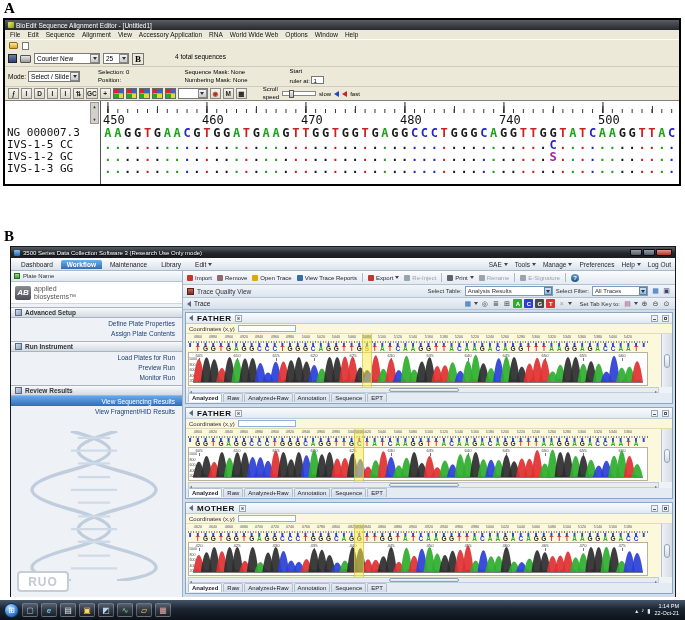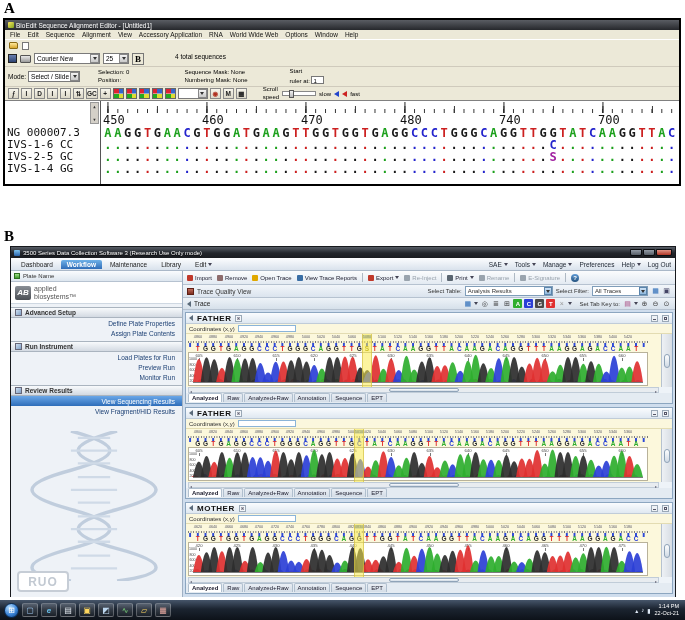--- a/index.html
+++ b/index.html
@@ -243,37 +243,37 @@
           <span>fast</span>
         </span>
       </div>
     <div class="be-seq">
       <div class="be-names" id="be-names">
         <div class="names-spinner">
             <span>▲</span>
             <span>▼</span>
           </div>
       <div class="name">NG 000007.3</div>
-          <div class="name">IVS-1-6 CC</div>
-          <div class="name">IVS-2-5 GC</div>
-          <div class="name">IVS-1-4 GG</div>
+          <div class="name">IVS-1-5 CC</div>
+          <div class="name">IVS-1-2 GC</div>
+          <div class="name">IVS-1-3 GG</div>
         </div>
       <div class="be-align" id="be-align">
           <div class="ruler-ticks">
             <div class="rt-minor"></div>
             <div class="rt-mid"></div>
             <div class="rt-major"></div>
           </div>
           <div class="ruler-nums">
             <span class="rnum" style="left: 0px;">450</span>
             <span class="rnum" style="left: 99px;">460</span>
             <span class="rnum" style="left: 198px;">470</span>
             <span class="rnum" style="left: 297px;">480</span>
             <span class="rnum" style="left: 396px;">740</span>
-            <span class="rnum" style="left: 495px;">700</span>
+            <span class="rnum" style="left: 495px;">500</span>
           </div>
           <div class="seqrow">
             <span class="cell" style="color: rgb(28, 160, 28);">A</span>
             <span class="cell" style="color: rgb(28, 160, 28);">A</span>
             <span class="cell" style="color: rgb(26, 26, 26);">G</span>
             <span class="cell" style="color: rgb(26, 26, 26);">G</span>
             <span class="cell" style="color: rgb(204, 32, 32);">T</span>
             <span class="cell" style="color: rgb(26, 26, 26);">G</span>
             <span class="cell" style="color: rgb(28, 160, 28);">A</span>
             <span class="cell" style="color: rgb(28, 160, 28);">A</span>

